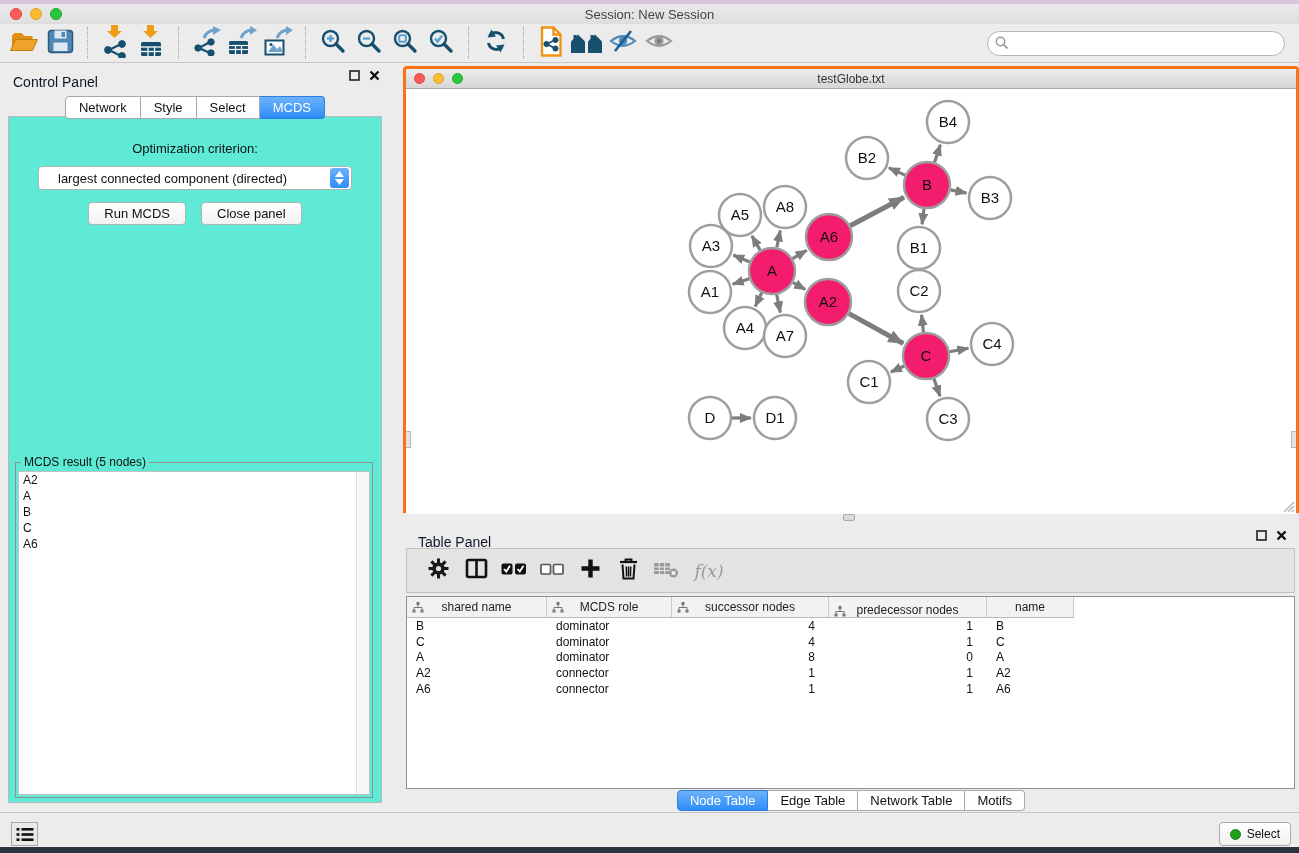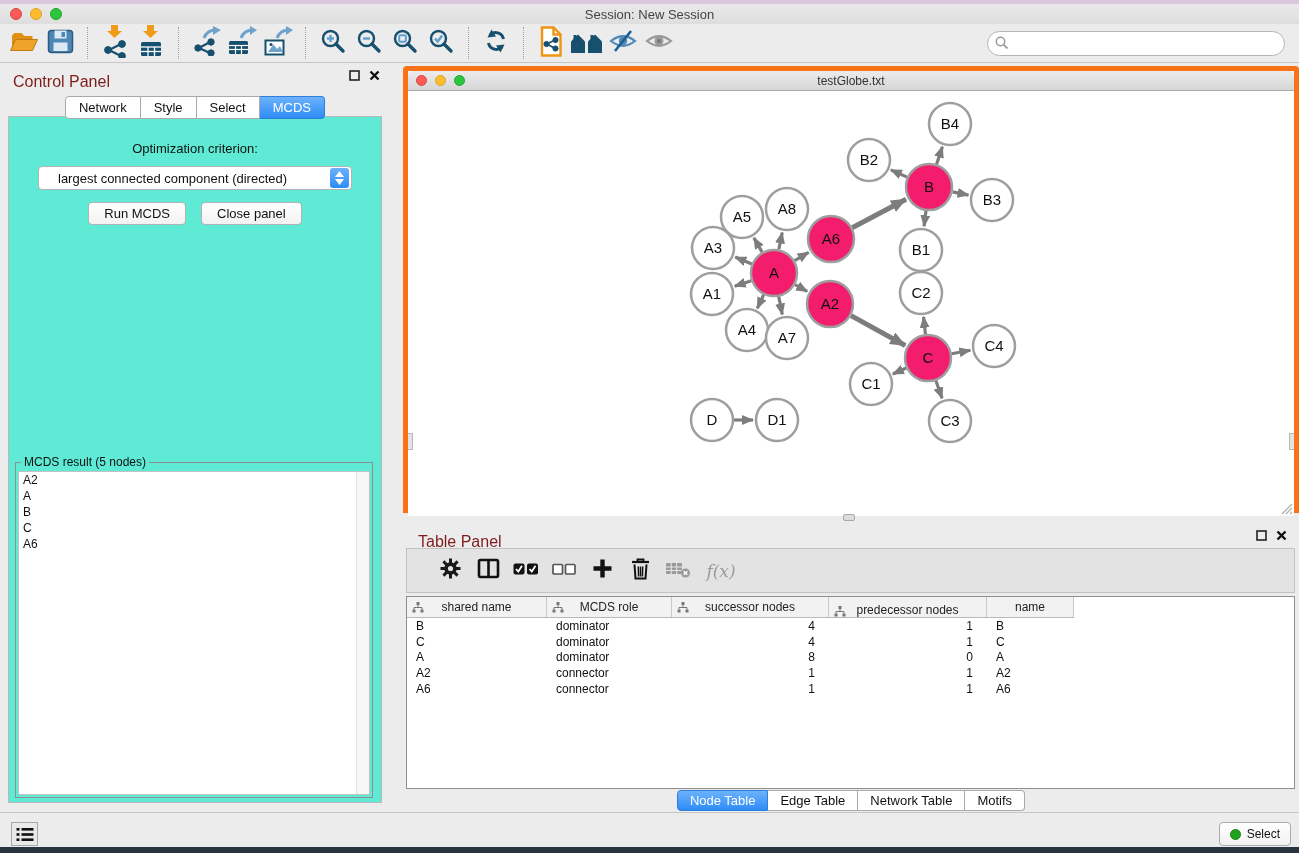--- a/index.html
+++ b/index.html
@@ -27,21 +27,21 @@
   .tsep { width:1px; height:32px; border-left:1px dotted #9f9f9f; margin:0 9px; flex:none; }
   .toolbar .spacer { flex:1; }
   .search-wrap { position:relative; width:298px; margin-right:8px; flex:none; }
   .search-wrap input { width:100%; height:25px; border:1px solid #b5b5b5; border-radius:13px;
     padding:0 10px 0 28px; font-size:12px; background:#fff; outline:none; }
   .search-wrap svg { position:absolute; left:8px; top:5px; }
 
   
   .control-panel { position:absolute; left:0; top:63px; width:390px; height:749px; }
   .cp-header { height:26px; display:flex; align-items:center; padding:0 10px 0 13px; }
-  .panel-title { font-size:16px; color:#7f1d1d;margin-top:12px; }
+  .panel-title { font-size:14px; color:#0f172a;margin-top:12px; }
   .panel-header-icons { margin-left:auto; display:flex; gap:9px; align-items:center; }
   .cp-tabs { position:absolute; left:0; right:0; top:33px; display:flex; justify-content:center; z-index:2; }
   .seg { border:1px solid #a9a9a9; border-left:none; background:#fff; padding:3px 13px;
     font-size:13px; color:#111; cursor:default; }
   .seg:first-child { border-left:1px solid #a9a9a9; border-radius:4px 0 0 4px; }
   .seg:last-child { border-radius:0 4px 4px 0; }
   .seg.sel { background:linear-gradient(#6cb2fb,#2e8cf7); color:#fff; border-color:#2d7edd; }
   .cp-box { position:absolute; left:8px; right:8px; top:53px; bottom:9px; background:#5eead4;
     border:1px solid #b8b8b8; }
   .opt-label { text-align:center; margin-top:24px; font-size:13px; color:#111; }
@@ -56,41 +56,41 @@
     font-size:13px; color:#111; padding:3px 15px; font-family:inherit; }
   fieldset.mcds-result { position:absolute; left:6px; right:8px; top:338px; bottom:4px;
     border:1px solid #8f8f8f; padding:2px; }
   fieldset.mcds-result legend { font-size:12px; color:#111; padding:0 3px; margin-left:3px; }
   .result-list { position:relative; width:100%; height:100%; background:#fff; border:1px solid #c2c2c2; overflow:hidden; }
   .result-item { font-size:12px; line-height:16px; padding-left:4px; color:#111; }
   .scroll-track { position:absolute; right:0; top:0; bottom:0; width:13px; background:#f7f7f7; border-left:1px solid #e0e0e0; }
 
   
   .net-window { position:absolute; left:403px; top:66px; width:896px; height:447px;
-    border:5px solid #f97316; border-radius:4px 4px 0 0; background:#fff; }
+    border:3px solid #f97316; border-radius:4px 4px 0 0; background:#fff; }
   .nw-titlebar { height:20px; background:linear-gradient(#ececec,#d6d6d6); border-bottom:1px solid #aaa;
     border-radius:4px 4px 0 0; position:relative; display:flex; align-items:center; }
   .nw-titlebar .lights { margin-left:8px; }
   .nw-titlebar .light { width:11px; height:11px; }
   .nw-title { position:absolute; left:0; right:0; text-align:center; font-size:12px; color:#333; }
   .nw-canvas { position:relative; width:100%; height:425px; background:#fff; }
   .edge-grip { position:absolute; width:5px; height:17px; background:#e3e3e3; border:1px solid #b7b7b7; top:342px; }
   .edge-grip.left { left:0; border-left:none; }
   .edge-grip.right { right:0; border-right:none; }
   .resize-corner { position:absolute; right:1px; bottom:1px; }
 
   
   .h-divider-grip { position:absolute; left:843px; top:514px; width:12px; height:7px;
     background:#dcdcdc; border:1px solid #a9a9a9; border-radius:2px; }
 
   
   .table-panel { position:absolute; left:403px; top:524px; width:896px; height:288px; }
   .tp-header { height:24px; display:flex; align-items:center; padding:0 12px 0 15px; }
   .tp-toolbar { position:absolute; left:3px; right:4px; top:24px; height:45px; background:#e3e3e3;
-    border:1px solid #c2c2c2; display:flex; align-items:center; padding-left:26px; gap:0; }
+    border:1px solid #c2c2c2; display:flex; align-items:center; padding-left:14px; gap:0; }
   .tp-tbtn { width:34px; height:34px; display:flex; align-items:center; justify-content:center; margin-right:4px; }
   .fx { font-family:"DejaVu Serif", serif; font-style:italic; font-size:17px; color:#9a9a9a; }
   .tp-table { position:absolute; left:3px; right:4px; top:72px; height:193px; background:#fff;
     border:1px solid #8f8f8f; overflow:hidden; }
   .thead { display:flex; height:21px; border-bottom:1px solid #b9b9b9; width:667px; background:#f2f2f2; }
   .th { position:relative; display:flex; align-items:center; justify-content:center;
     font-size:12px; color:#222; border-right:1px solid #c9c9c9; }
   .th svg { position:absolute; left:5px; }
   .trow { display:flex; height:15.8px; align-items:center; }
   .td { font-size:12px; color:#111; white-space:nowrap; overflow:hidden; }

